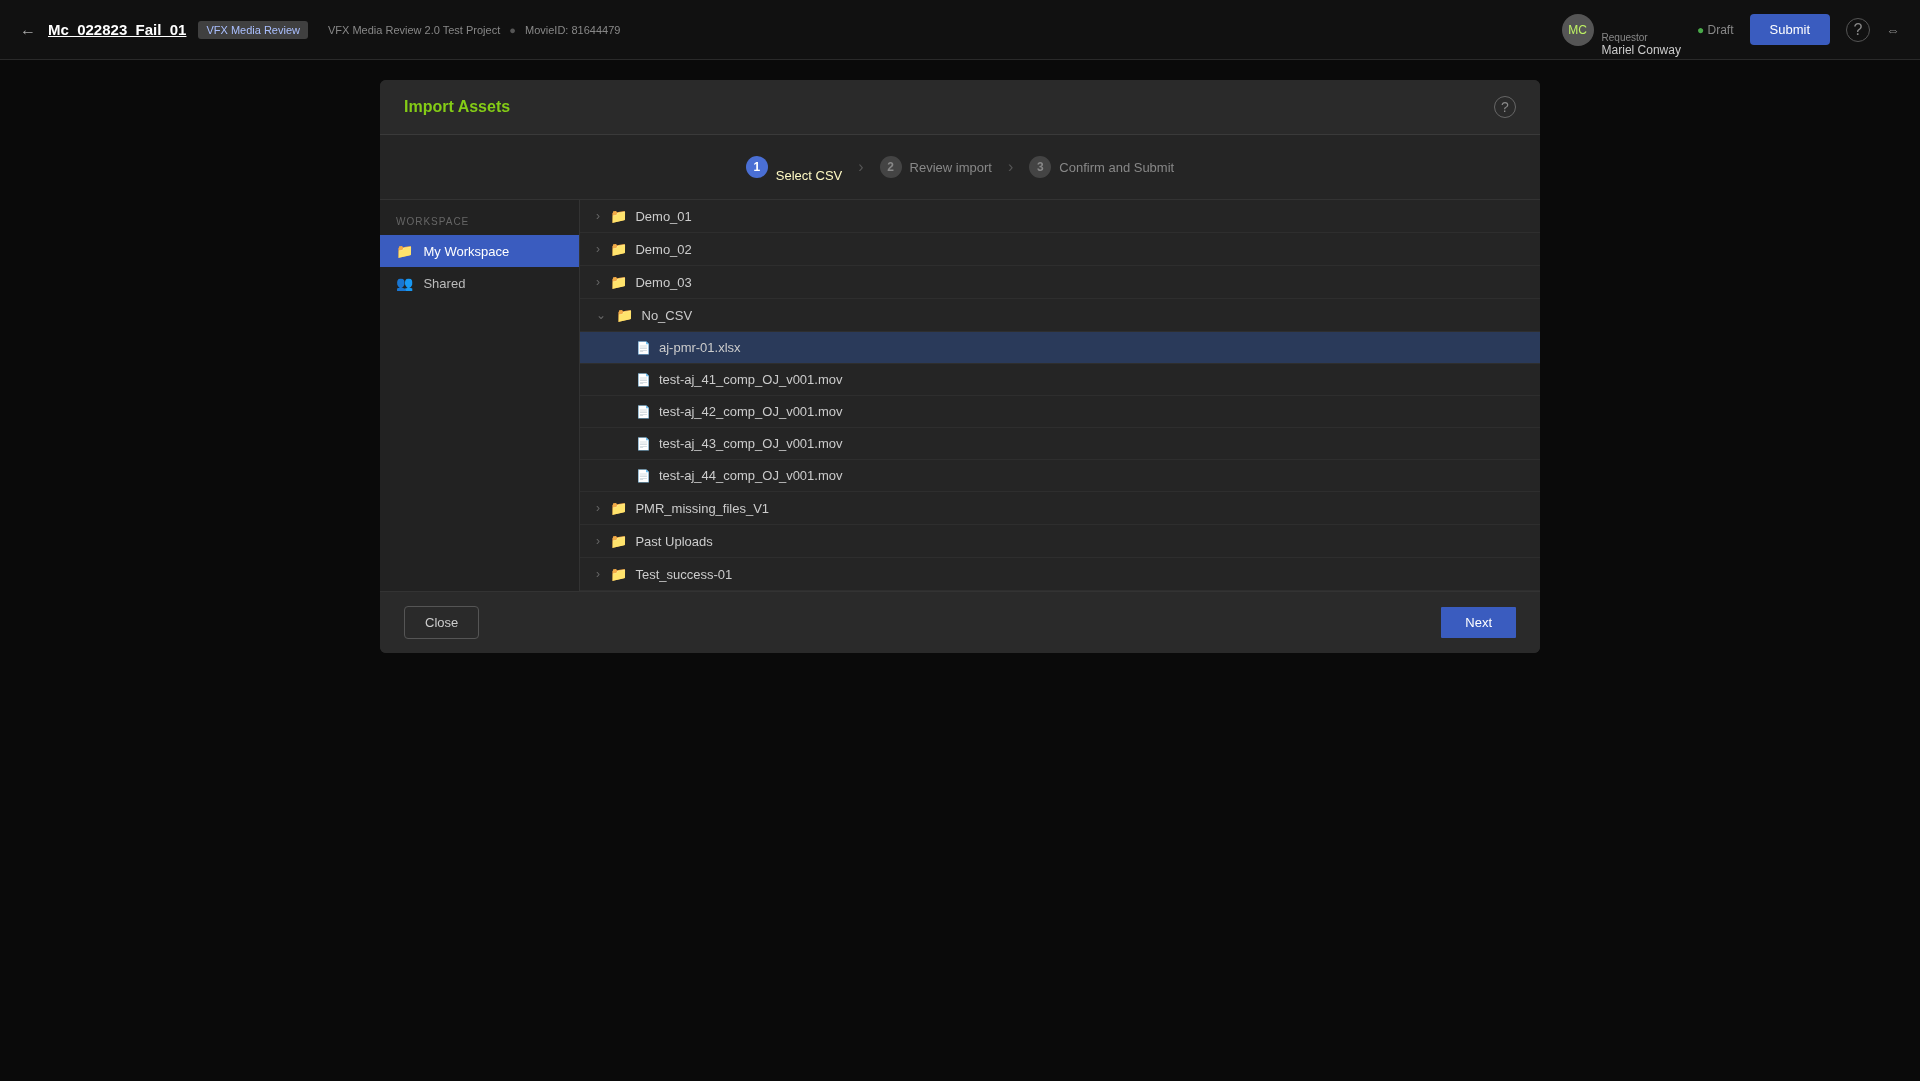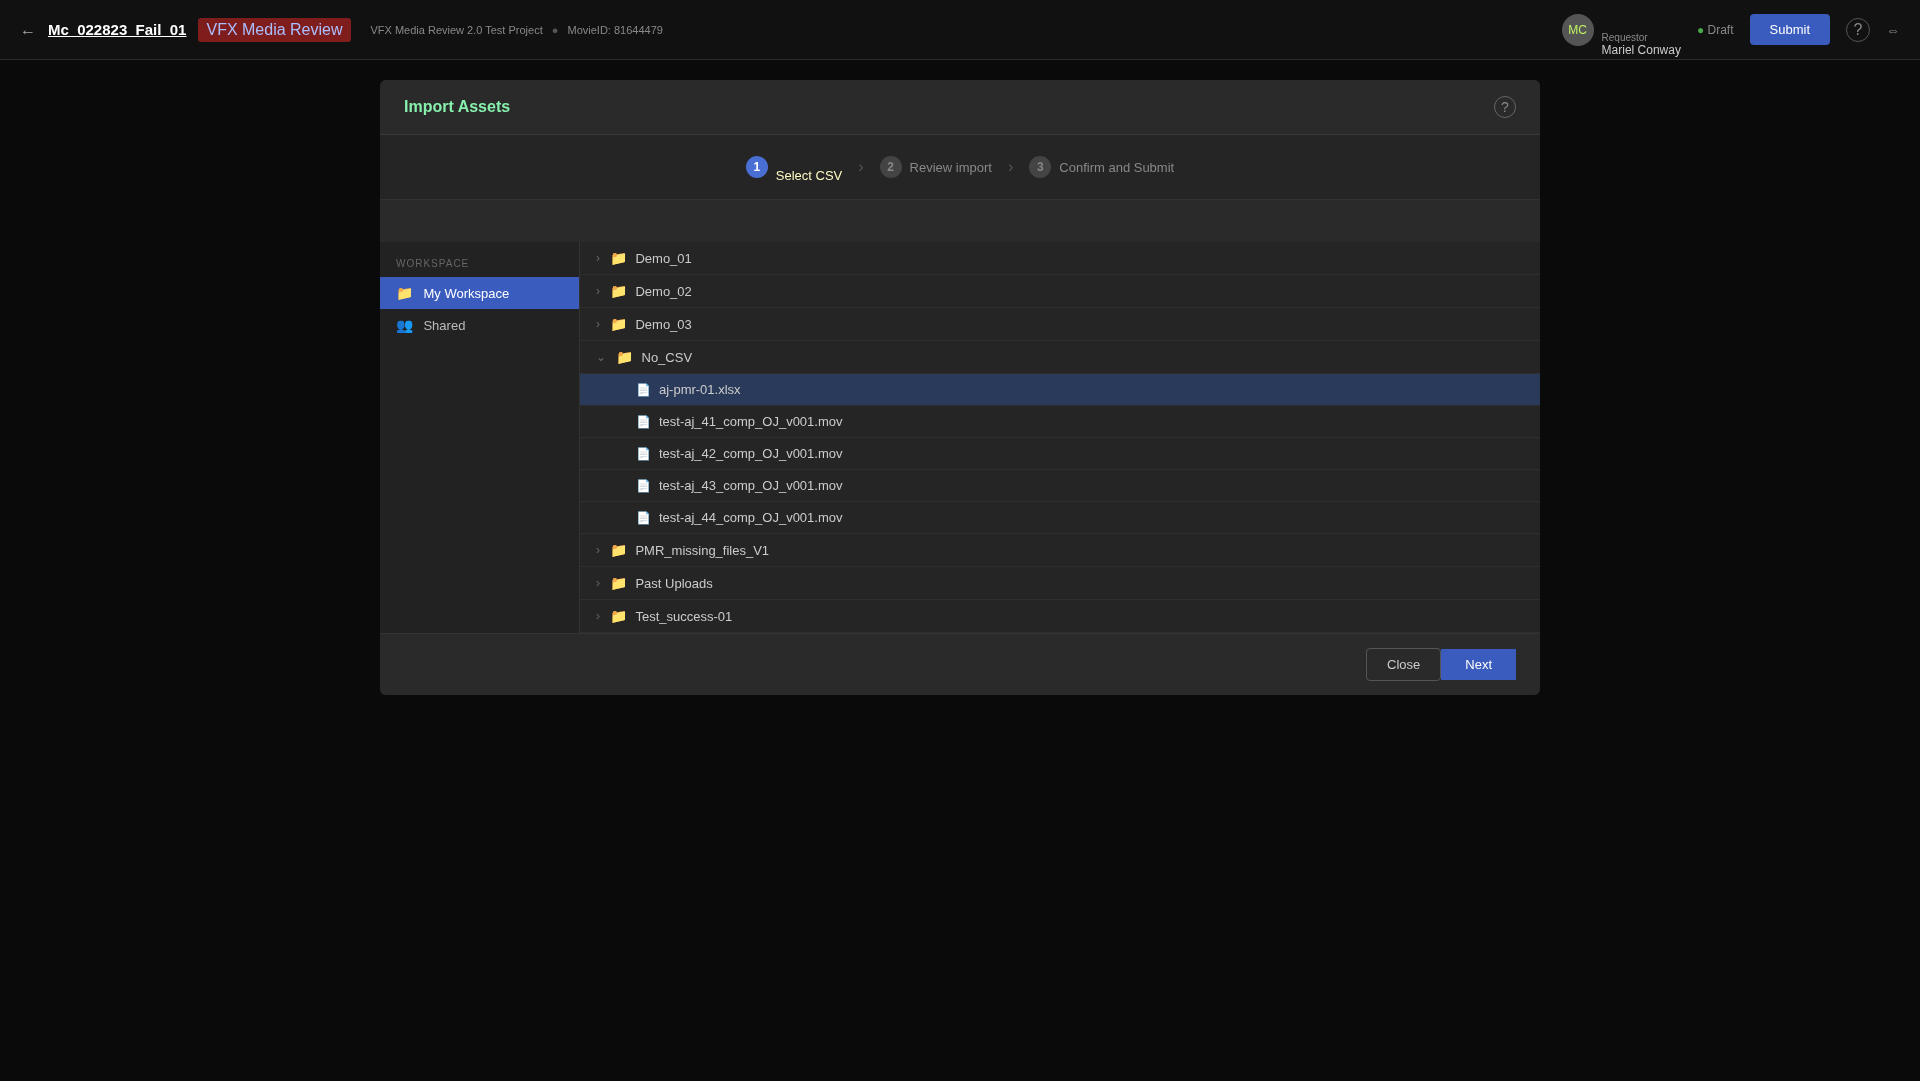--- a/index.html
+++ b/index.html
@@ -33,23 +33,23 @@
       font-size: 16px;
       cursor: pointer;
     }
     .app-title {
       color: #fff;
       font-size: 15px;
       font-weight: 600;
       text-decoration: underline;
     }
     .badge {
-      background: #7f1d1d;
+      background: #404040;
       color: #aabfff;
-      font-size: 16px;
+      font-size: 11px;
       padding: 3px 8px;
       border-radius: 3px;
     }
     .subtitle {
       font-size: 11px;
       color: #888;
       text-align: center;
     }
     .topbar-right {
       display: flex;
@@ -123,21 +123,21 @@
     }
     .modal-header {
       display: flex;
       align-items: center;
       justify-content: space-between;
       padding: 16px 24px;
       border-bottom: 1px solid #3a3a3a;
       background: #2a2a2a;
     }
     .modal-title {
-      color: #86efac;
+      color: #84cc16;
       font-size: 16px;
       font-weight: 600;
     }
     .modal-help {
       color: #888;
       font-size: 14px;
       border: 1px solid #666;
       border-radius: 50%;
       width: 22px; height: 22px;
       display: flex; align-items: center; justify-content: center;
@@ -182,21 +182,20 @@
       color: #555;
       font-size: 16px;
     }
 
     
     .modal-body {
       display: flex;
       flex: 1;
       overflow: hidden;
       min-height: 0;
-      margin-top: 42px;
     }
 
     
     .sidebar {
       width: 200px;
       background: #222;
       border-right: 1px solid #333;
       padding: 12px 0;
       flex-shrink: 0;
     }
@@ -266,21 +265,21 @@
     .file-name {
       font-size: 13px;
       color: #ccc;
     }
     .indent-2 { padding-left: 56px; }
 
     
     .modal-footer {
       display: flex;
       align-items: center;
-      justify-content: flex-end;
+      justify-content: space-between;
       padding: 14px 24px;
       border-top: 1px solid #333;
       background: #2a2a2a;
     }
     .close-btn {
       background: transparent;
       color: #ccc;
       border: 1px solid #555;
       padding: 8px 20px;
       border-radius: 4px;

